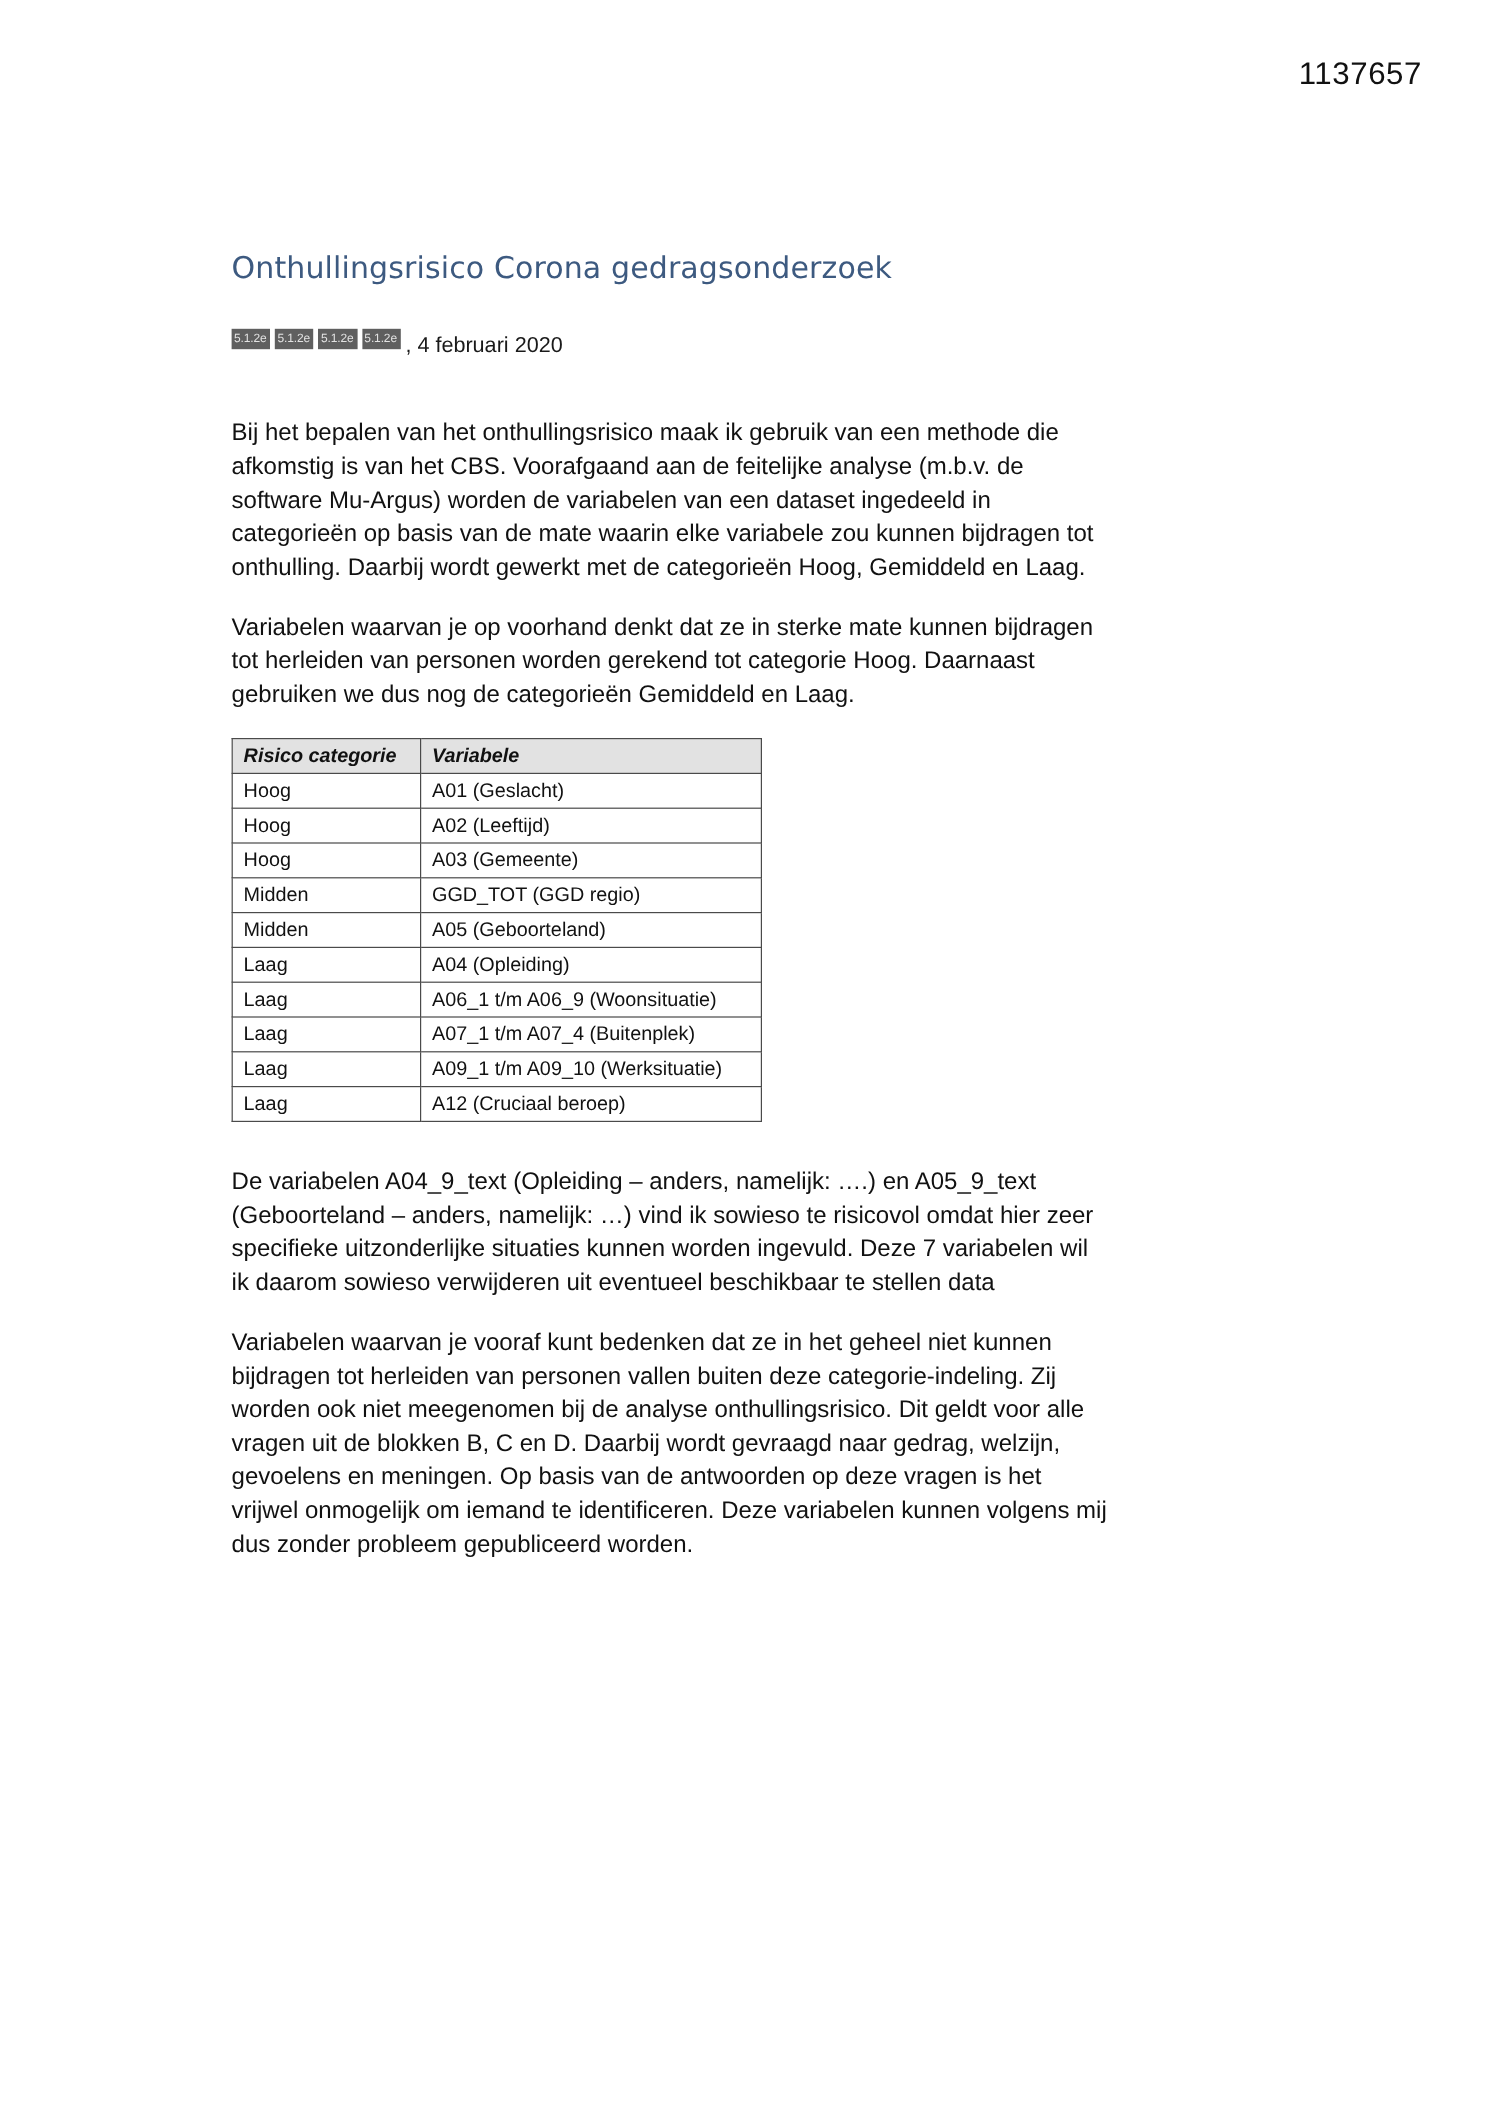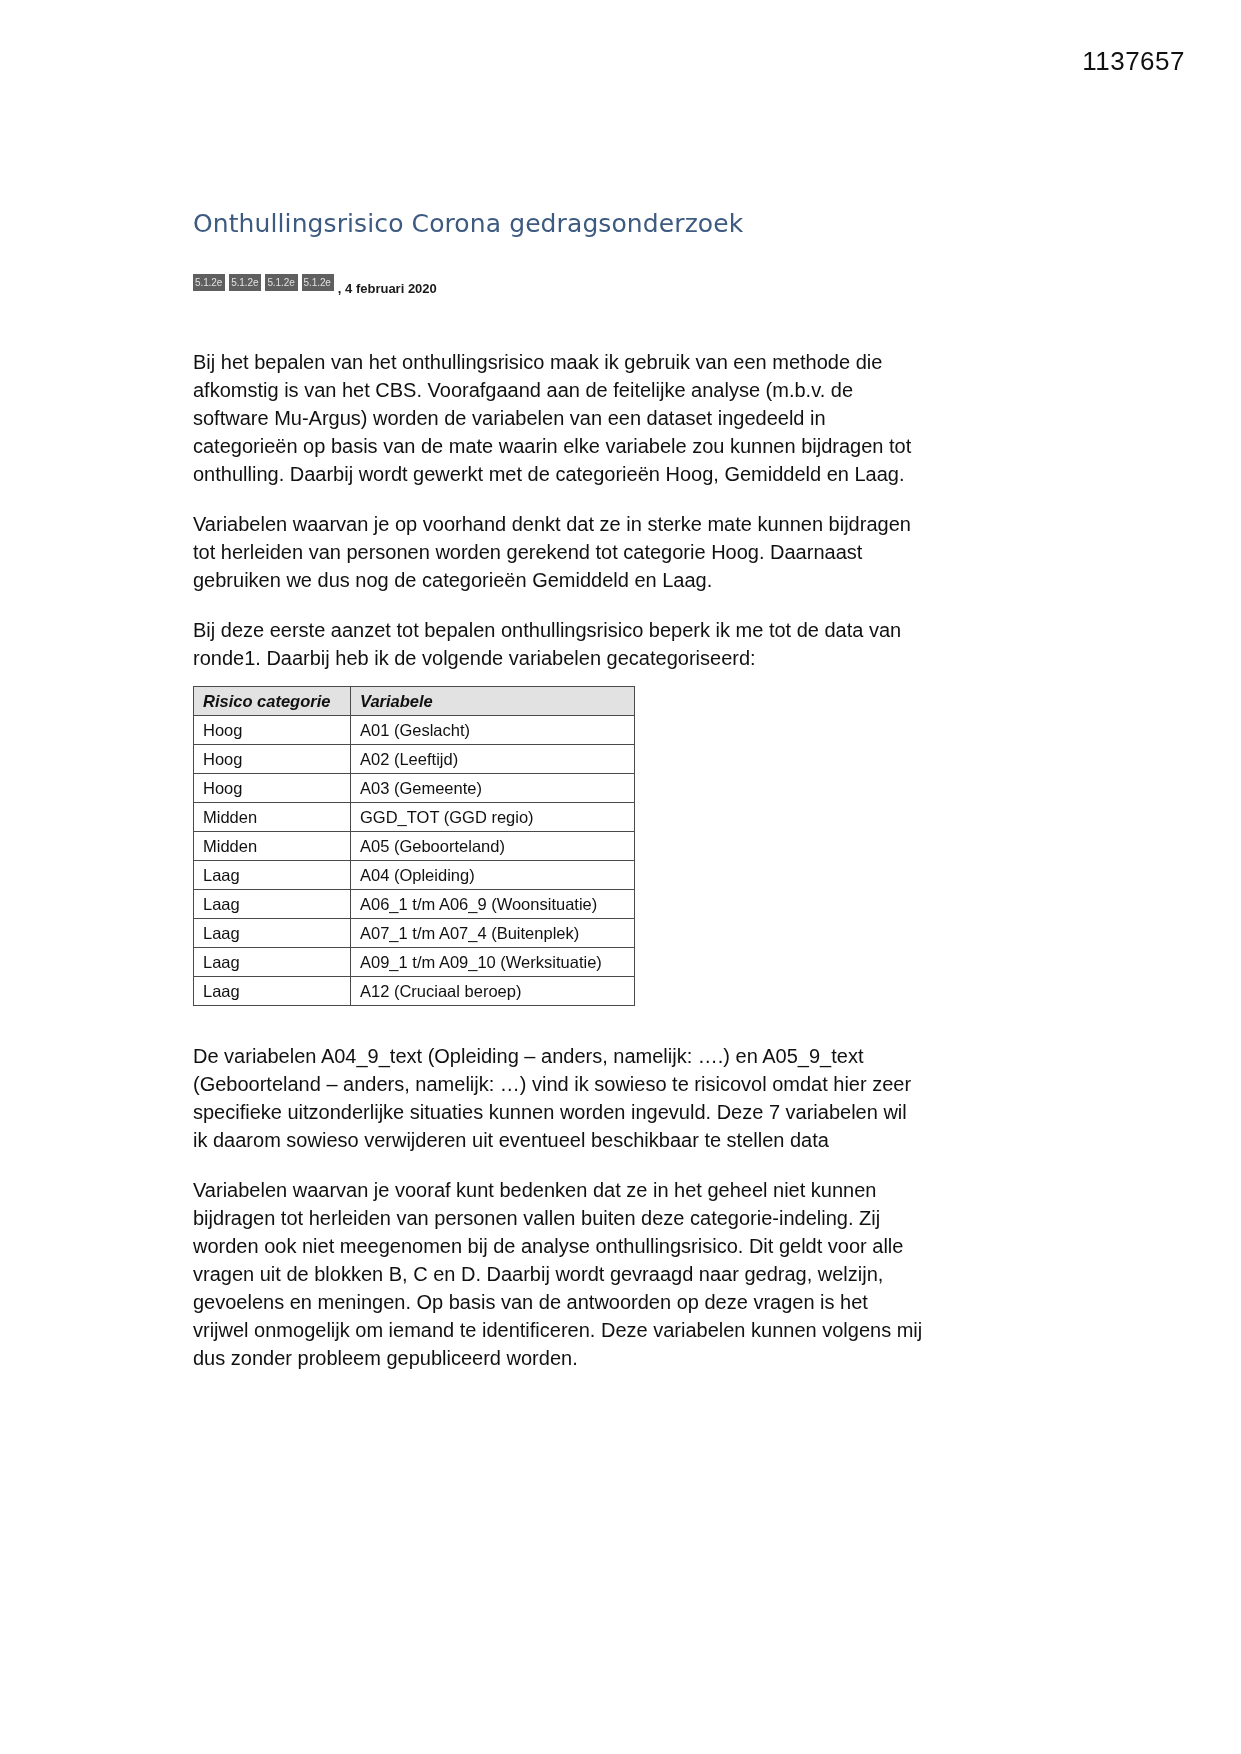--- a/index.html
+++ b/index.html
@@ -59,22 +59,21 @@
     font-size: 10px;
     line-height: 17px;
     height: 17px;
     padding: 0 3px 0 2px;
     margin-right: 4px;
     vertical-align: 2px;
     letter-spacing: -0.1px;
     overflow: hidden;
   }
   .byline-date {
-    font-size: 13px;
-    font-weight: bold;
+    font-size: 18px;
   }
   p.para {
     font-size: 20px;
     line-height: 28px;
     margin: 0 0 22px 0;
     color: #111111;
     text-align: left;
   }
   p.para.tight {
     margin-bottom: 14px;
@@ -122,21 +121,20 @@
     <h1 class="doc-title">Onthullingsrisico Corona gedragsonderzoek</h1>
 
     <div class="byline">
       <span class="redaction">5.1.2e</span><span class="redaction">5.1.2e</span><span class="redaction">5.1.2e</span><span class="redaction">5.1.2e</span><span class="byline-date">, 4 februari 2020</span>
     </div>
 
     <p class="para">Bij het bepalen van het onthullingsrisico maak ik gebruik van een methode die afkomstig is van het CBS. Voorafgaand aan de feitelijke analyse (m.b.v. de software Mu-Argus) worden de variabelen van een dataset ingedeeld in categorieën op basis van de mate waarin elke variabele zou kunnen bijdragen tot onthulling. Daarbij wordt gewerkt met de categorieën Hoog, Gemiddeld en Laag.</p>
 
     <p class="para">Variabelen waarvan je op voorhand denkt dat ze in sterke mate kunnen bijdragen tot herleiden van personen worden gerekend tot categorie Hoog. Daarnaast gebruiken we dus nog de categorieën Gemiddeld en Laag.</p>
 
-    <p class="para tight">Bij deze eerste aanzet tot bepalen onthullingsrisico beperk ik me tot de data van ronde1. Daarbij heb ik de volgende variabelen gecategoriseerd:</p>
 
     <div class="tbl-wrap">
       <table class="vars">
         <colgroup>
           <col class="c1">
           <col class="c2">
         </colgroup>
         <thead>
           <tr>
             <th>Risico categorie</th>

